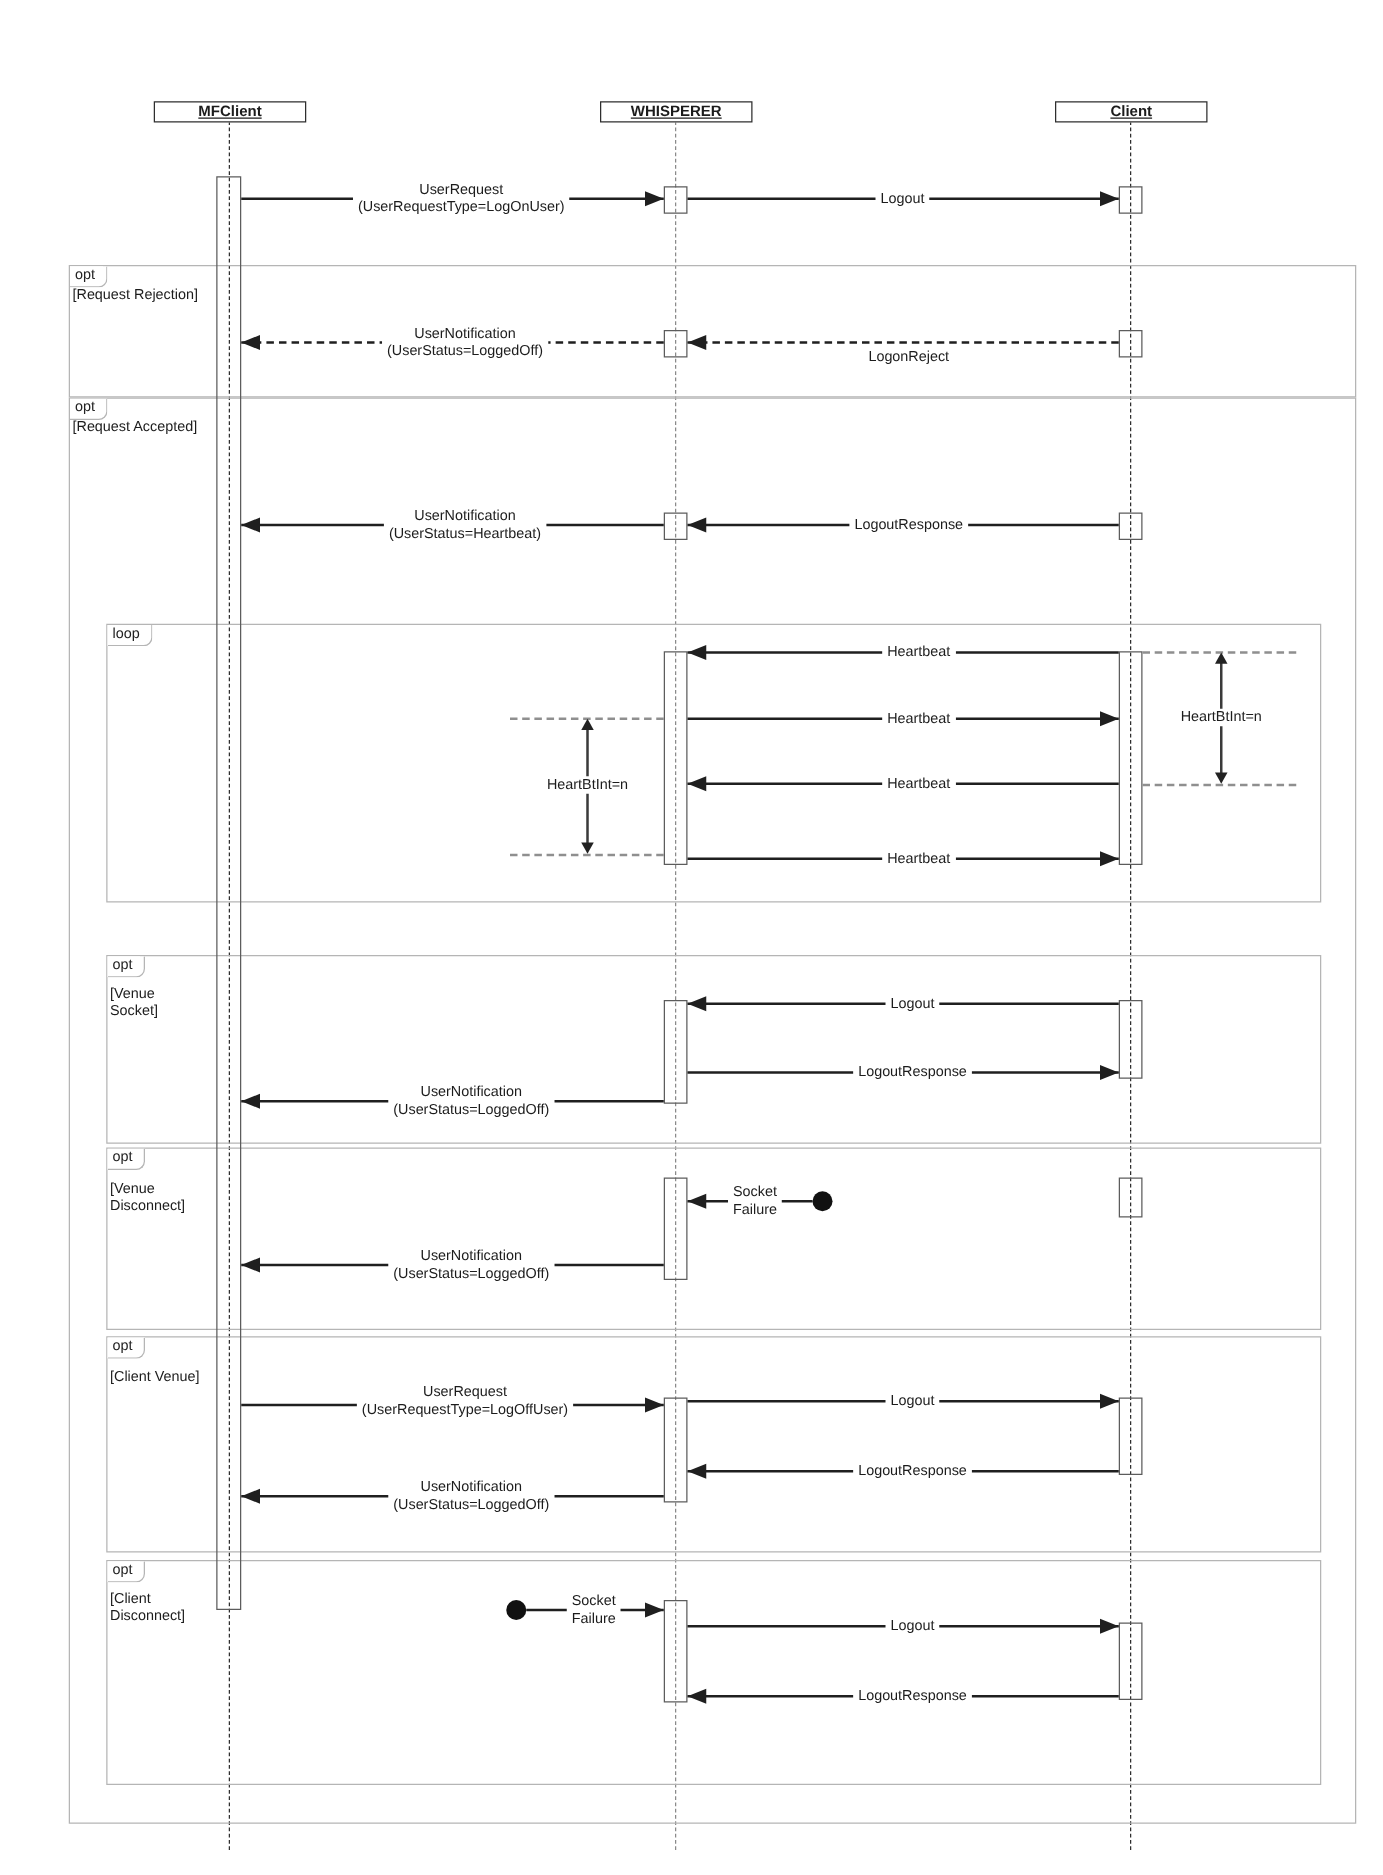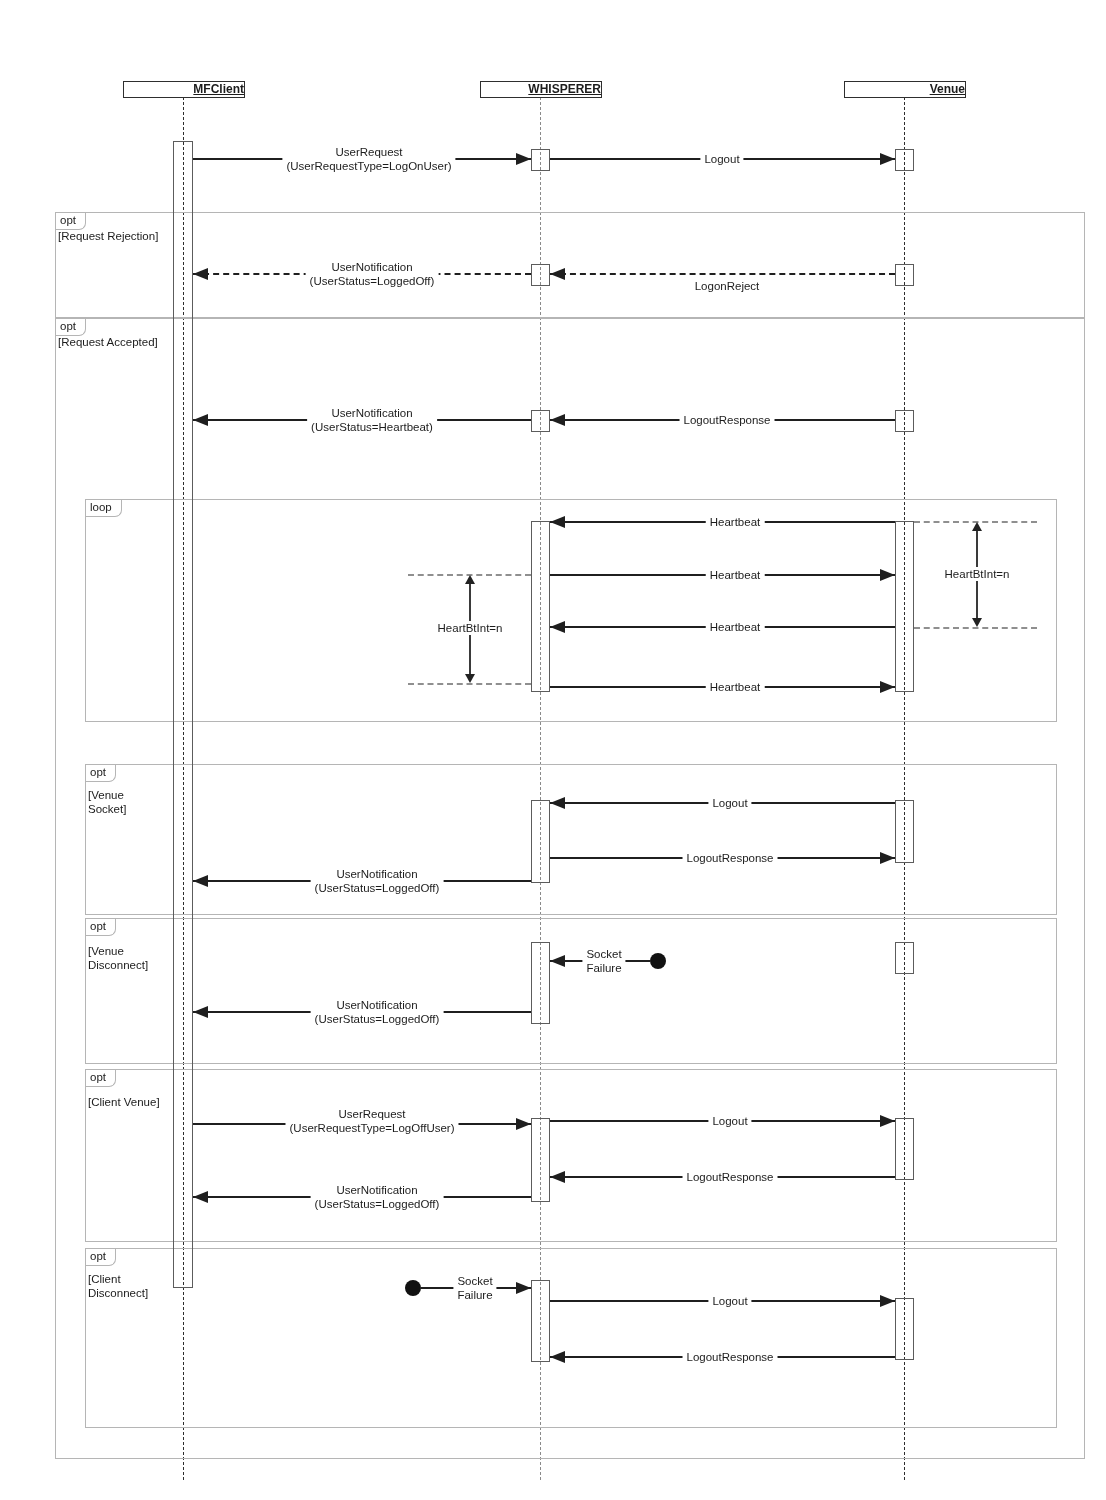--- a/index.html
+++ b/index.html
@@ -1,21 +1,21 @@
 <!DOCTYPE html>
 <html><head>
 <meta charset="utf-8">
 <style>
   html,body{margin:0;padding:0;background:#fff;}
   #canvas{position:relative;width:1106px;height:1500px;background:#fff;overflow:hidden;
           font-family:"Liberation Sans",sans-serif;color:#1c1c1c;}
   .ll{position:absolute;width:0;border-left:1px dashed #2e2e2e;}
   .ll.gray{border-left:1px dashed #8a8a8a;}
   .hd{position:absolute;height:15px;background:#fff;border:1px solid #2e2e2e;
-      font-size:12px;font-weight:bold;text-decoration:underline;text-align:right;line-height:15px;}
+      font-size:12px;font-weight:bold;text-decoration:underline;text-align:center;line-height:15px;}
   .act{position:absolute;border:1px solid #5c5c5c;background:transparent;}
   .frag{position:absolute;border:1px solid #b5b5b5;background:transparent;}
   .tab{position:absolute;background:#fff;border-right:1px solid #b5b5b5;border-bottom:1px solid #b5b5b5;
        border-bottom-right-radius:7px;font-size:11.5px;line-height:15px;padding:0 9px 1px 4px;color:#222;}
   .guard{position:absolute;font-size:11.5px;line-height:14px;color:#1c1c1c;white-space:nowrap;}
   .ln{position:absolute;height:0;border-top:2px solid #1f1f1f;}
   .lnd{position:absolute;height:0;border-top:2px dashed #1f1f1f;}
   .ar{position:absolute;width:0;height:0;border-top:6px solid transparent;border-bottom:6px solid transparent;
       border-left:15px solid #1f1f1f;}
   .al{position:absolute;width:0;height:0;border-top:6px solid transparent;border-bottom:6px solid transparent;
@@ -66,21 +66,21 @@
     <div>Disconnect]</div>
   </div>
   <div class="guard" style="left:88px;top:1095px;">[Client Venue]</div>
   <div class="guard" style="left:88px;top:1272px;">
     <div>[Client</div>
     <div>Disconnect]</div>
   </div>
 
   <div class="hd" style="left:123px;top:81px;width:120px;">MFClient</div>
   <div class="hd" style="left:480px;top:81px;width:120px;">WHISPERER</div>
-  <div class="hd" style="left:844px;top:81px;width:120px;">Venue</div>
+  <div class="hd" style="left:844px;top:81px;width:120px;">Client</div>
 
   <div class="act" style="left:173px;top:141px;width:18px;height:1145px;"></div>
   <div class="act" style="left:531px;top:149px;width:17px;height:20px;"></div>
   <div class="act" style="left:895px;top:149px;width:17px;height:20px;"></div>
   <div class="act" style="left:531px;top:264px;width:17px;height:20px;"></div>
   <div class="act" style="left:895px;top:264px;width:17px;height:20px;"></div>
   <div class="act" style="left:531px;top:410px;width:17px;height:20px;"></div>
   <div class="act" style="left:895px;top:410px;width:17px;height:20px;"></div>
   <div class="act" style="left:531px;top:521px;width:17px;height:169px;"></div>
   <div class="act" style="left:895px;top:521px;width:17px;height:169px;"></div>

